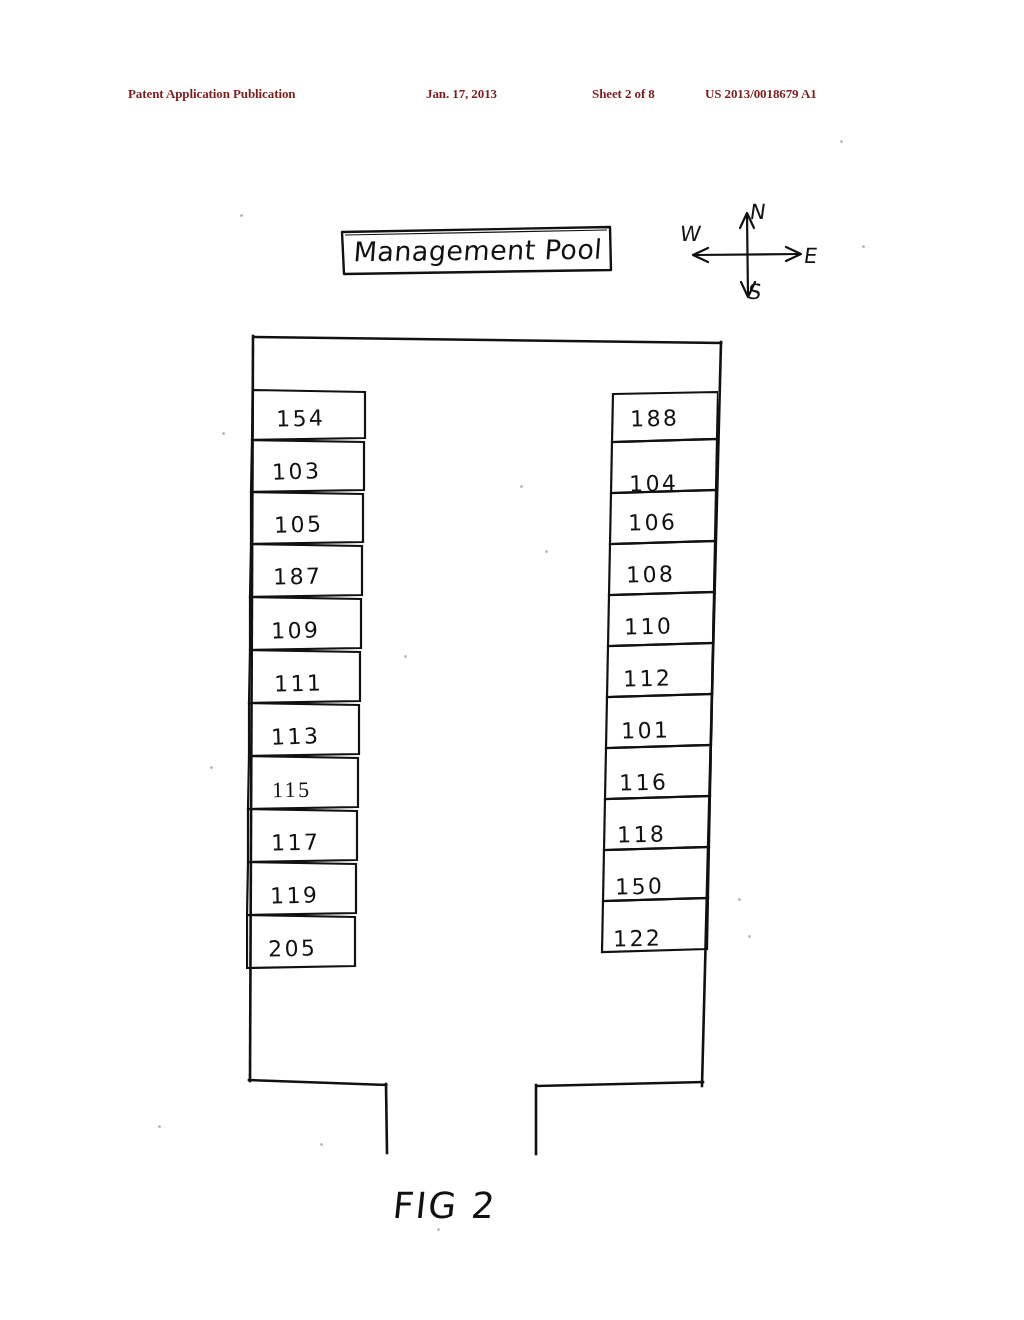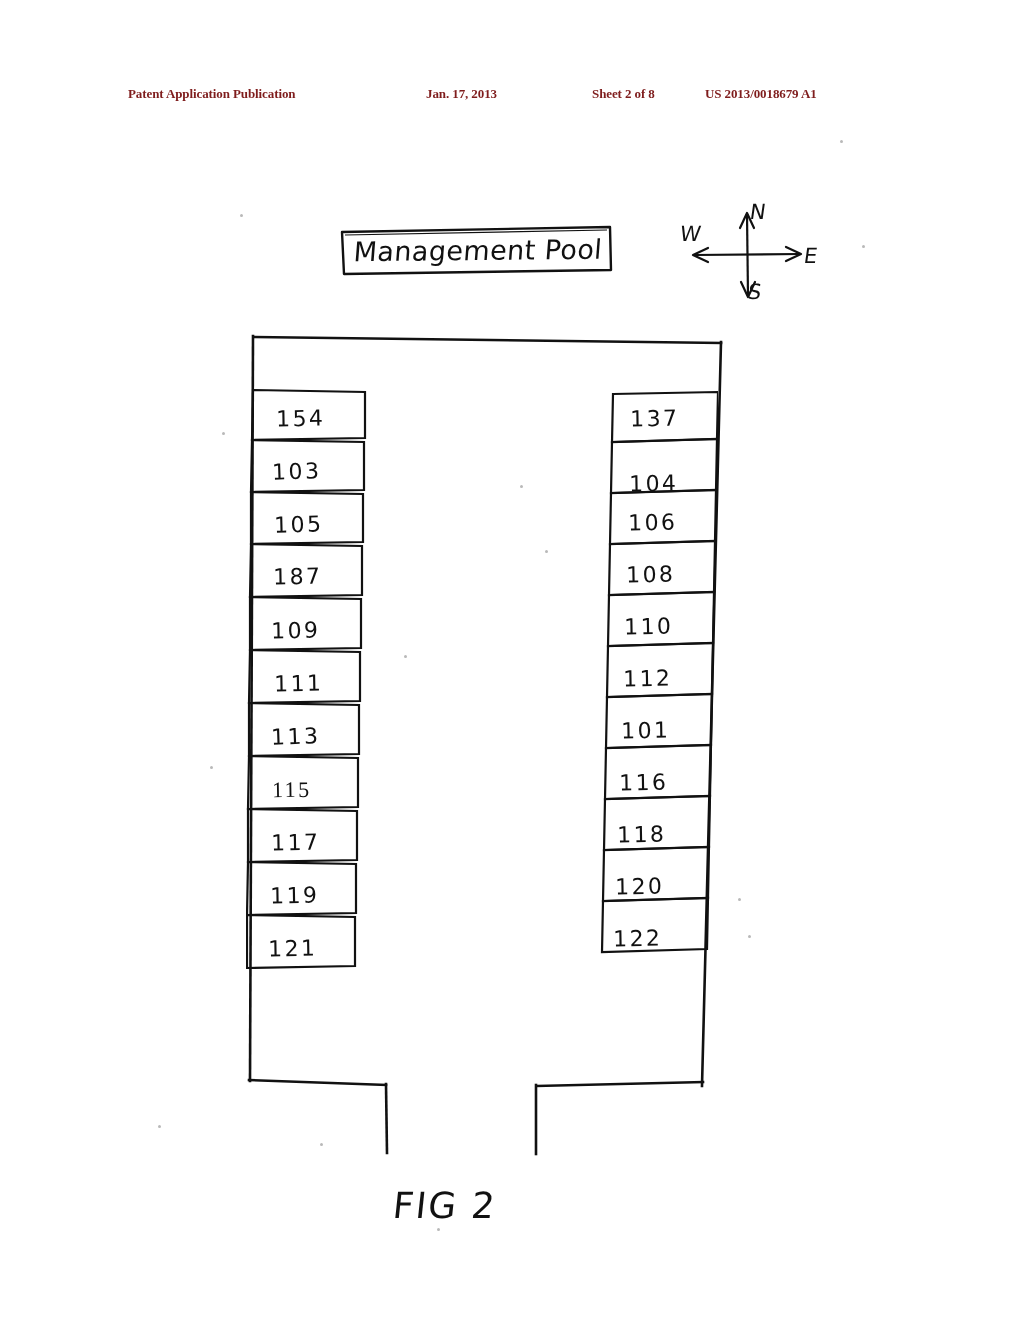--- a/index.html
+++ b/index.html
@@ -235,32 +235,32 @@
   <span class="box-label" style="left:46px;top:86px;transform:rotate(-1deg);">154</span>
   <span class="box-label" style="left:42px;top:139px;transform:rotate(-2deg);">103</span>
   <span class="box-label" style="left:44px;top:192px;transform:rotate(-1.5deg);">105</span>
   <span class="box-label" style="left:43px;top:244px;transform:rotate(-1deg);">187</span>
   <span class="box-label" style="left:41px;top:298px;transform:rotate(-1deg);">109</span>
   <span class="box-label" style="left:44px;top:351px;transform:rotate(-1deg);">111</span>
   <span class="box-label" style="left:41px;top:404px;transform:rotate(-2deg);">113</span>
   <span class="box-label" style="left:42px;top:457px;transform:rotate(-1deg);font-family:Liberation Serif, serif;">115</span>
   <span class="box-label" style="left:41px;top:510px;transform:rotate(-1deg);">117</span>
   <span class="box-label" style="left:40px;top:563px;transform:rotate(-1deg);">119</span>
-  <span class="box-label" style="left:38px;top:616px;transform:rotate(-1deg);">121</span>
-
-  <span class="box-label" style="left:400px;top:86px;transform:rotate(-1deg);">137</span>
+  <span class="box-label" style="left:38px;top:616px;transform:rotate(-1deg);">205</span>
+
+  <span class="box-label" style="left:400px;top:86px;transform:rotate(-1deg);">188</span>
   <span class="box-label" style="left:399px;top:151px;transform:rotate(-1deg);">104</span>
   <span class="box-label" style="left:398px;top:190px;transform:rotate(-1deg);">106</span>
   <span class="box-label" style="left:396px;top:242px;transform:rotate(-1deg);text-align:right;">108</span>
   <span class="box-label" style="left:394px;top:294px;transform:rotate(-1deg);text-align:right;">110</span>
   <span class="box-label" style="left:393px;top:346px;transform:rotate(-1deg);">112</span>
   <span class="box-label" style="left:391px;top:398px;transform:rotate(-1deg);">101</span>
   <span class="box-label" style="left:389px;top:450px;transform:rotate(-1deg);text-align:center;">116</span>
   <span class="box-label" style="left:387px;top:502px;transform:rotate(-1deg);">118</span>
-  <span class="box-label" style="left:385px;top:554px;transform:rotate(-1deg);">120</span>
+  <span class="box-label" style="left:385px;top:554px;transform:rotate(-1deg);">150</span>
   <span class="box-label" style="left:383px;top:606px;transform:rotate(-1deg);">122</span>
 </div>
 
 <div id="fig-caption">FIG 2</div>
 
 <div class="speck" style="left:240px;top:214px;width:3px;height:3px;"></div>
 <div class="speck" style="left:222px;top:432px;width:3px;height:3px;"></div>
 <div class="speck" style="left:520px;top:485px;width:3px;height:3px;"></div>
 <div class="speck" style="left:404px;top:655px;width:3px;height:3px;"></div>
 <div class="speck" style="left:545px;top:550px;width:3px;height:3px;"></div>

